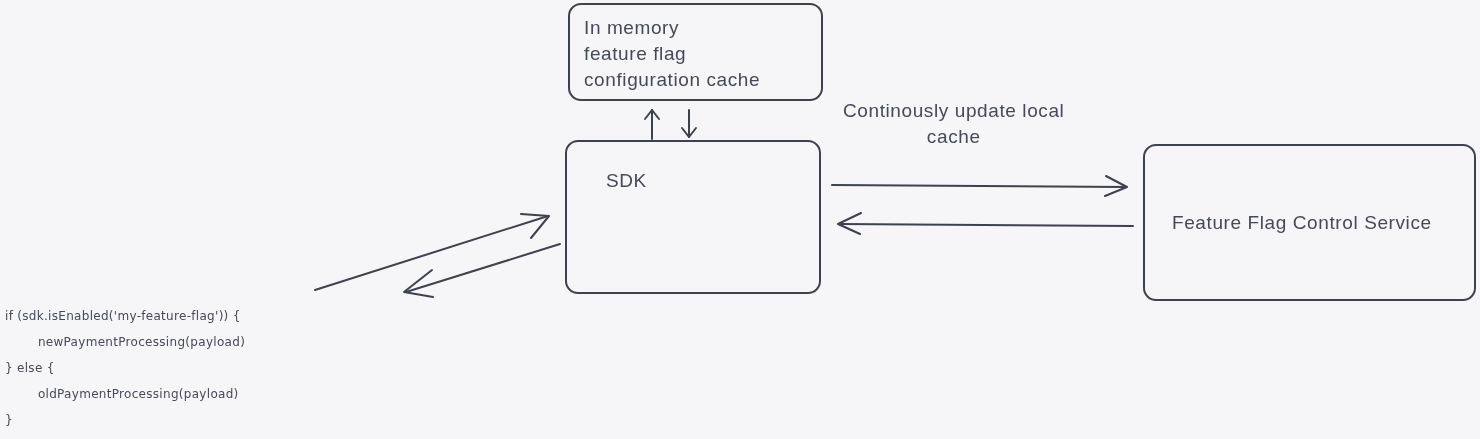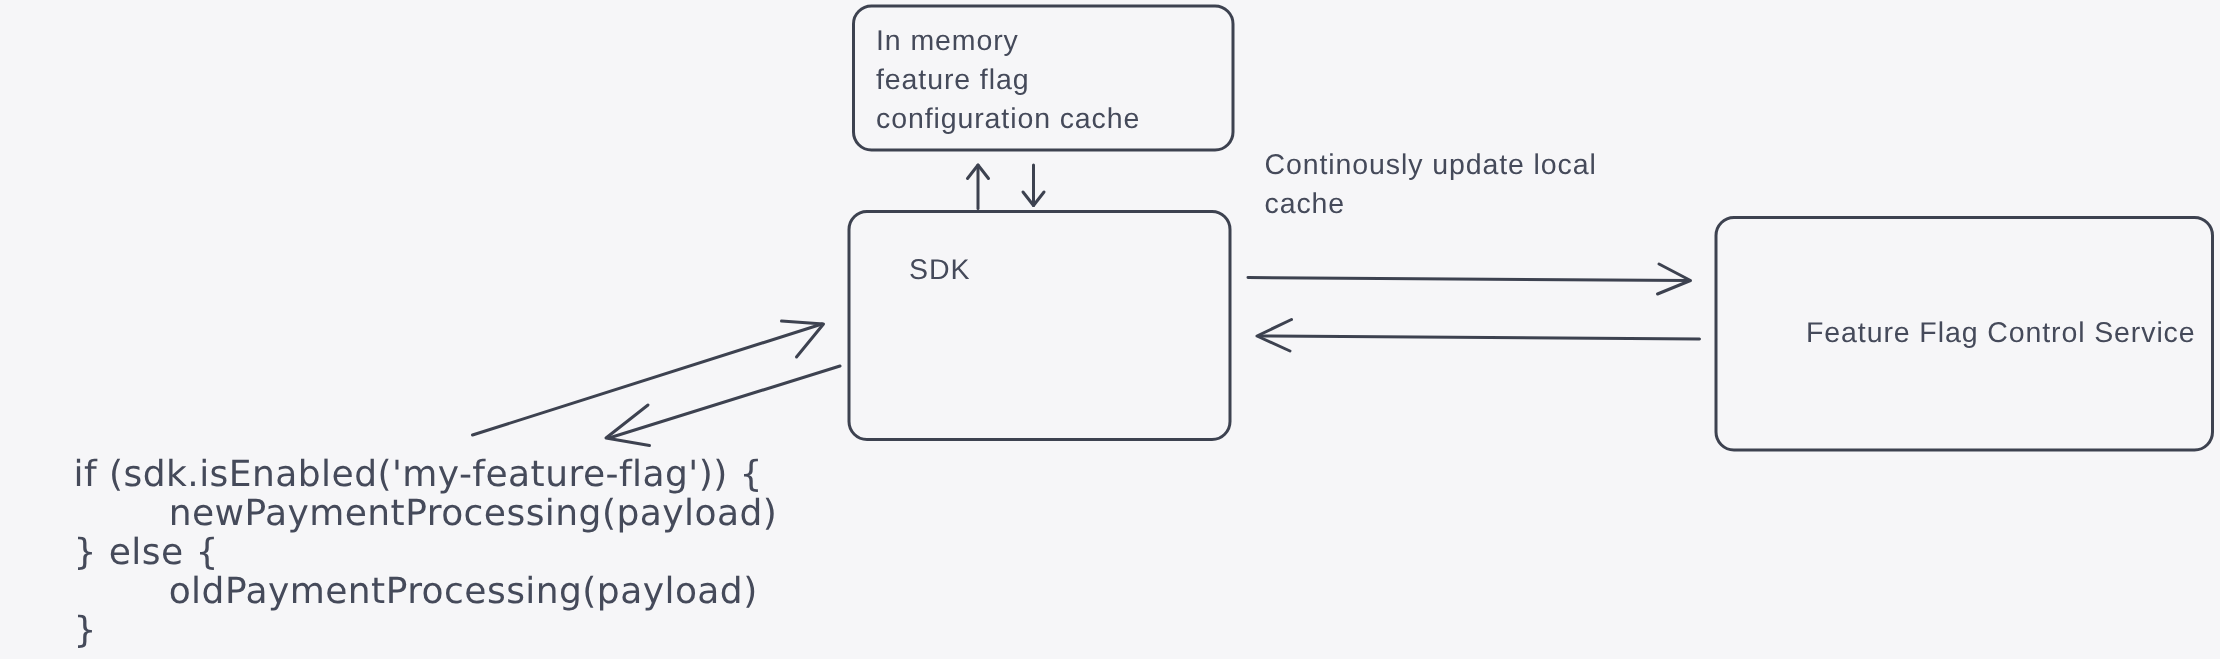--- a/index.html
+++ b/index.html
@@ -34,32 +34,31 @@
     font-size: 19px;
     line-height: 26px;
     letter-spacing: 0.6px;
     white-space: pre;
   }
   #cache-box   { left: 568px; top: 3px;   width: 255px; height: 98px; }
   #cache-label { left: 584px; top: 15px; }
   #sdk-box     { left: 565px; top: 140px; width: 256px; height: 154px; }
   #sdk-label   { left: 606px; top: 168px; }
   #svc-box     { left: 1143px; top: 144px; width: 333px; height: 157px; }
-  #svc-label   { left: 1172px; top: 210px; margin-left: 32px; }
-  #edge-label  { left: 843px; top: 98px;  }
+  #svc-label   { left: 1172px; top: 210px; }
+  #edge-label  { left: 843px; top: 98px; text-align: center;  }
   #code-block  {
     position: absolute;
     left: 5px; top: 303px;
     color: #454a5a;
     font-family: "DejaVu Sans", sans-serif;
-    font-size: 24px;
+    font-size: 12px;
     line-height: 26px;
     letter-spacing: 0.3px;
     white-space: pre;
-    margin-left: 44px;
   }
 </style>
 </head>
 <body>
 
 <svg id="canvas" viewBox="0 0 1480 439">
   <g stroke="#3d4250" stroke-width="2" fill="none" stroke-linecap="round" stroke-linejoin="round">
 
     <g>
       <line x1="652" y1="139" x2="652" y2="110"></line>

